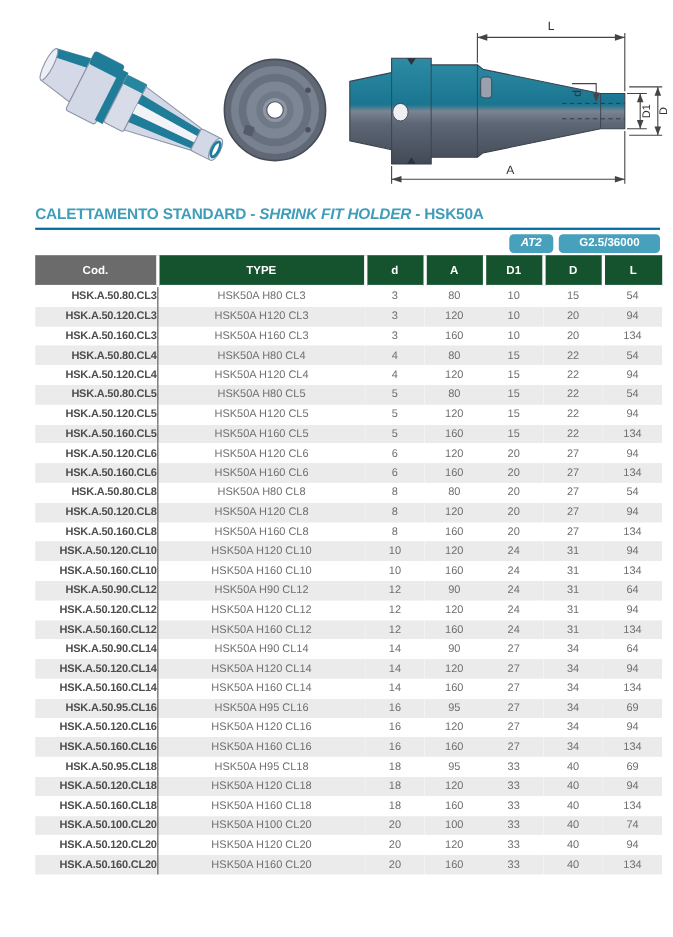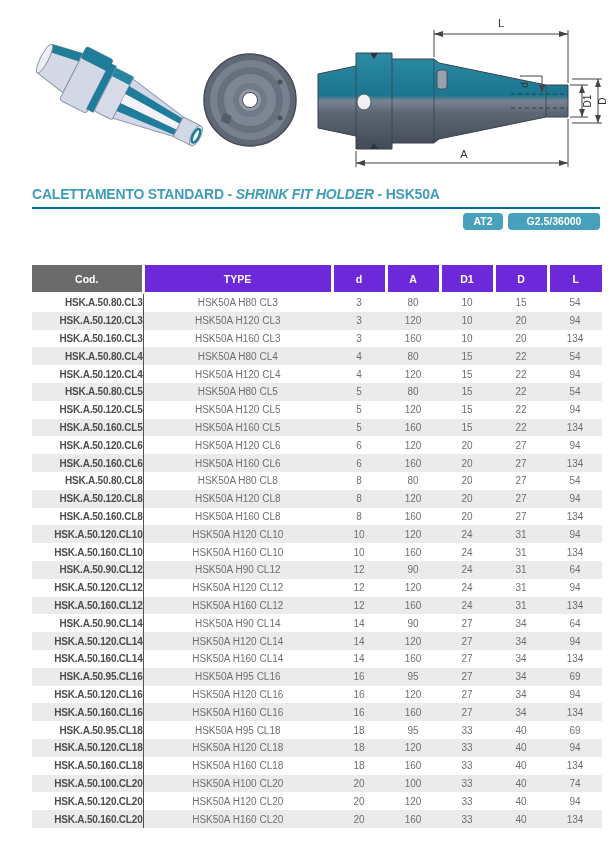--- a/index.html
+++ b/index.html
@@ -19,27 +19,27 @@
   }
   .title .t1, .title .t3, .title .sep { font-weight:bold; }
   .title .t2 { font-weight:bold; font-style:italic; }
   .title .sep { white-space:pre; }
   
   .badges { position:absolute; top:213px; right:12px; display:flex; gap:5px; }
   .badge {
     background:#47a0bc; color:#fff; font-weight:bold; font-size:10.5px;
     height:17px; line-height:17px; text-align:center; border-radius:4px;
   }
-  .badge.b1 { width:40px; }
+  .badge.b1 { width:40px;font-style:italic; }
   .badge.b2 { width:92px; }
   
-  .tablewrap { position:absolute; left:32px; top:232px; width:570px;margin-top:33px; }
+  .tablewrap { position:absolute; left:32px; top:232px; width:570px; }
   table { border-collapse:collapse; table-layout:fixed; width:570px; }
   thead th {
-    height:27px; background:#6d28d9; color:#fff; font-weight:bold;
+    height:27px; background:#14532d; color:#fff; font-weight:bold;
     font-size:10.5px; text-align:center; border-right:3px solid #fff;
     padding:0;
   }
   thead th:first-child { background:#6b6b6b; }
   thead th:last-child { border-right:none; }
   thead tr { border-bottom:2px solid #fff; }
   tbody td {
     height:17.8px; padding:0; font-size:10px; text-align:center;
     color:#6e6f71; overflow:hidden; white-space:nowrap;
   }

